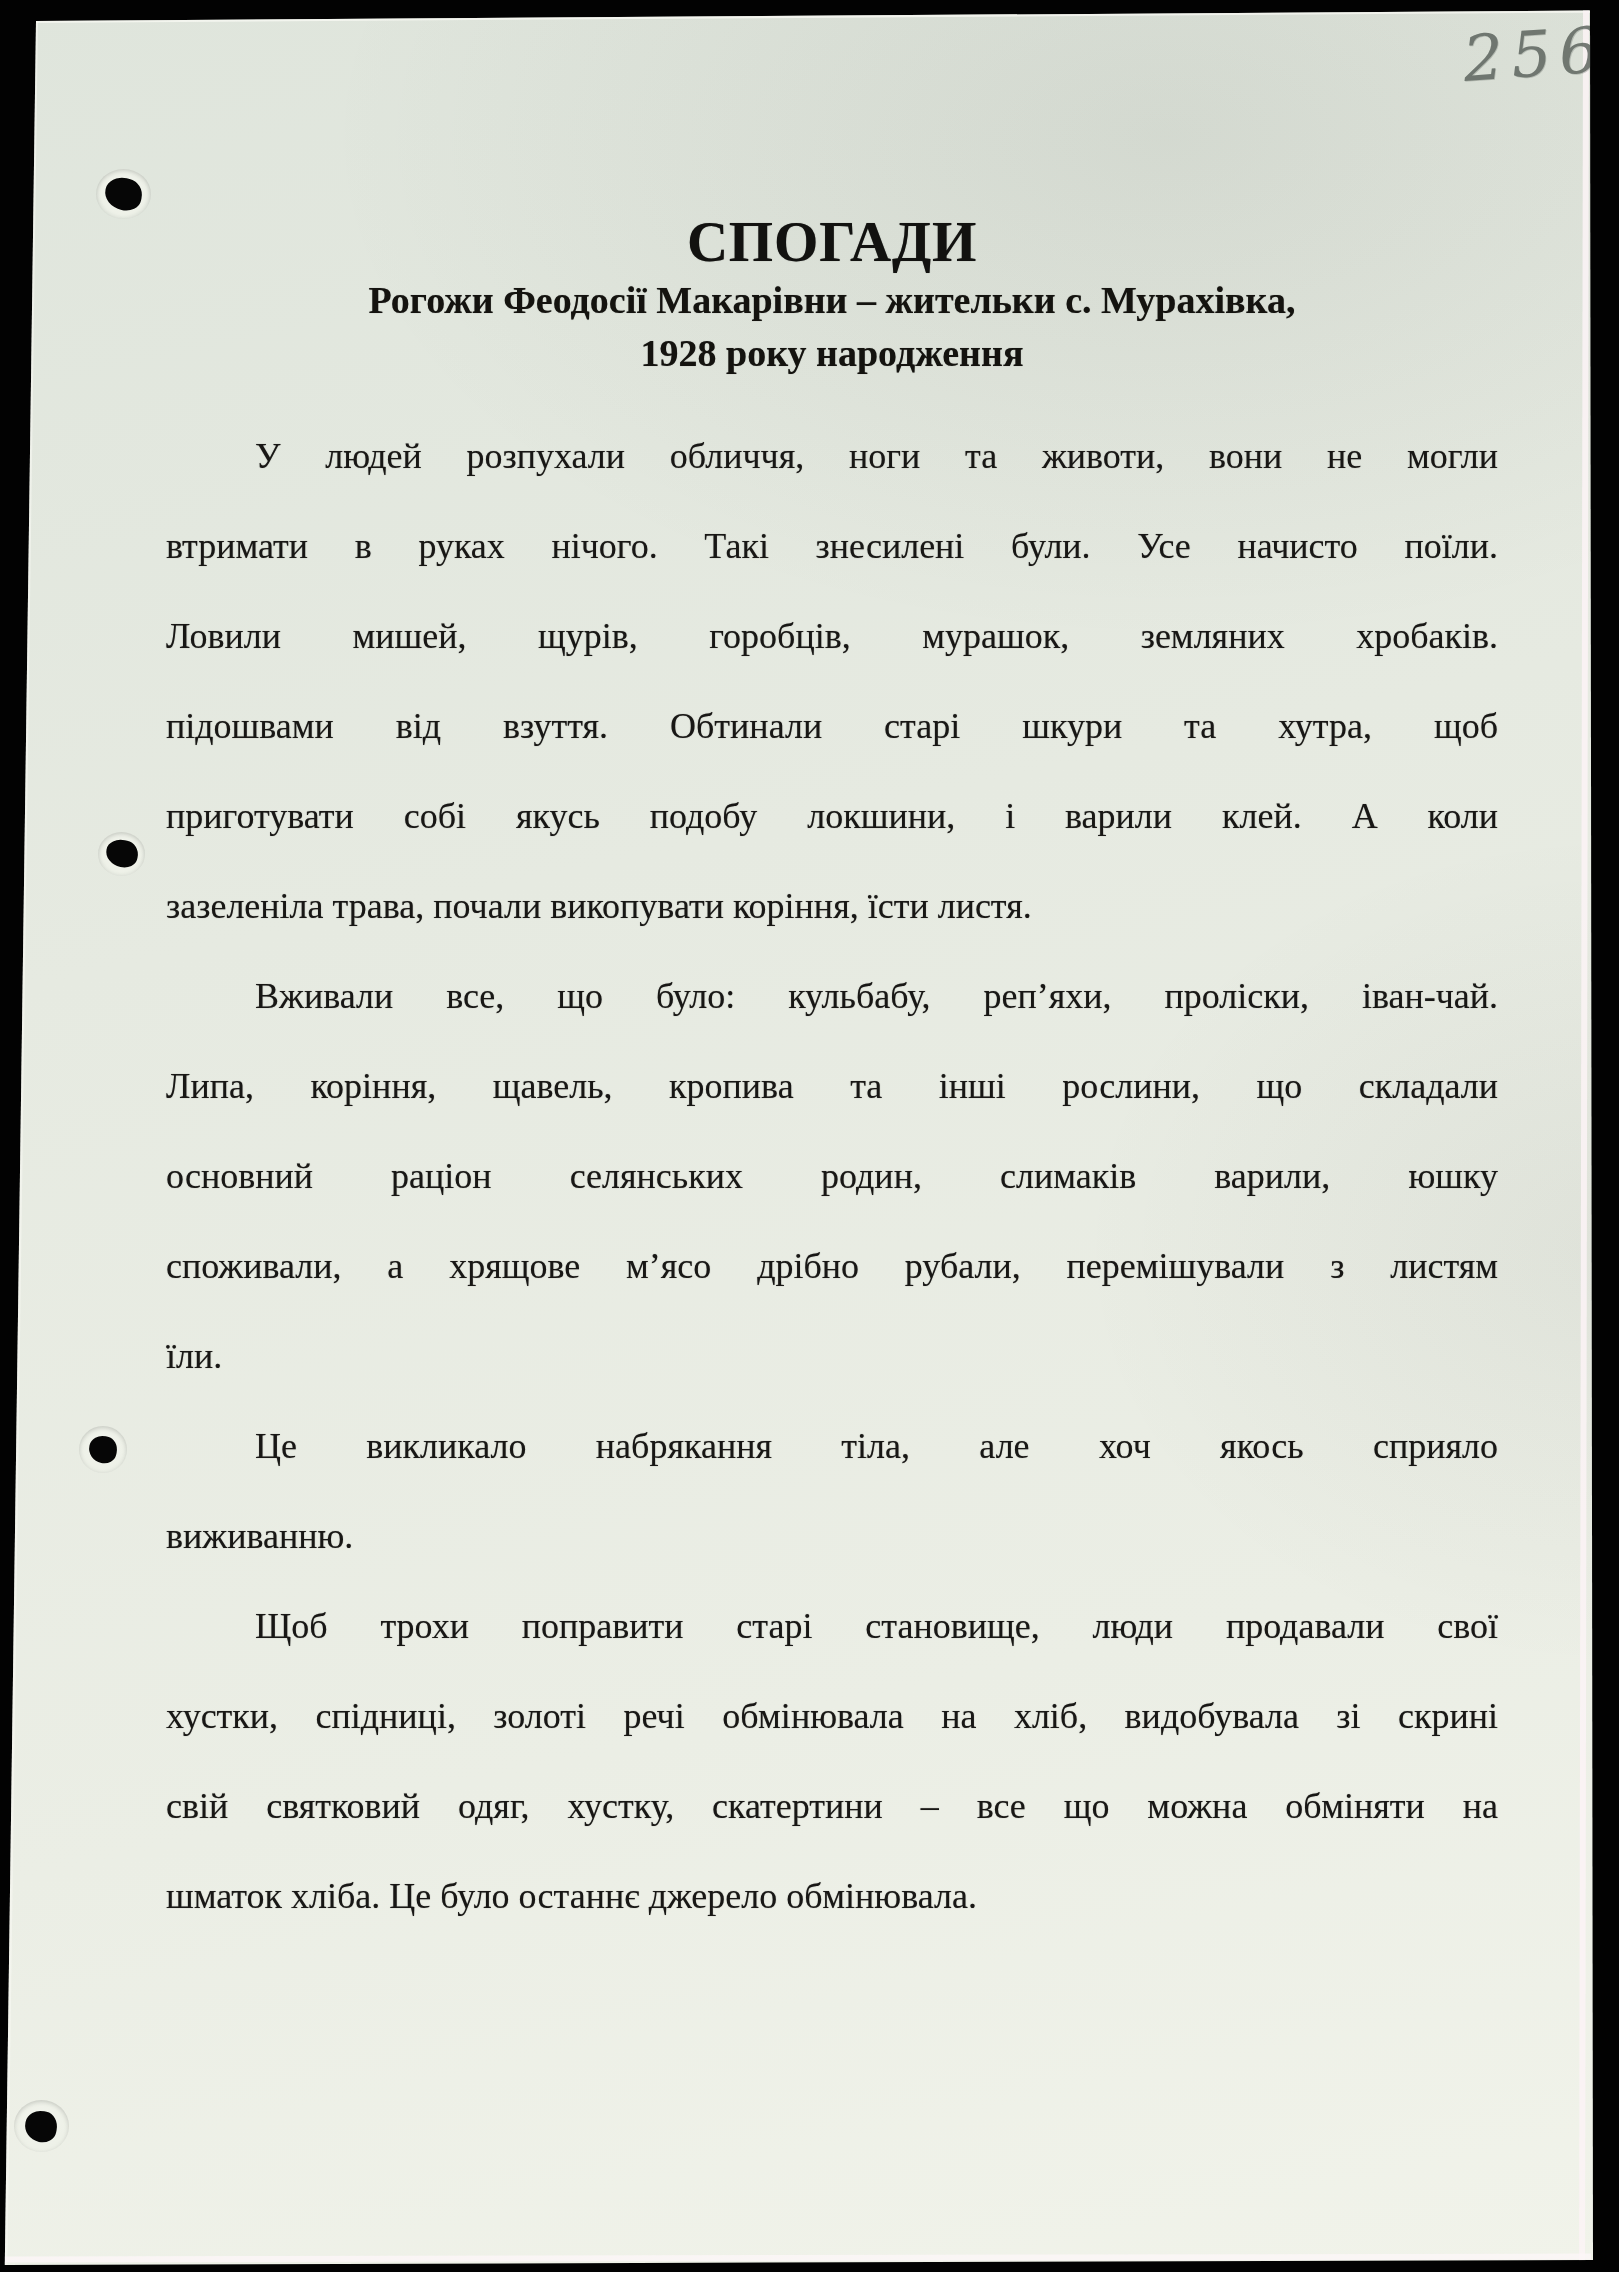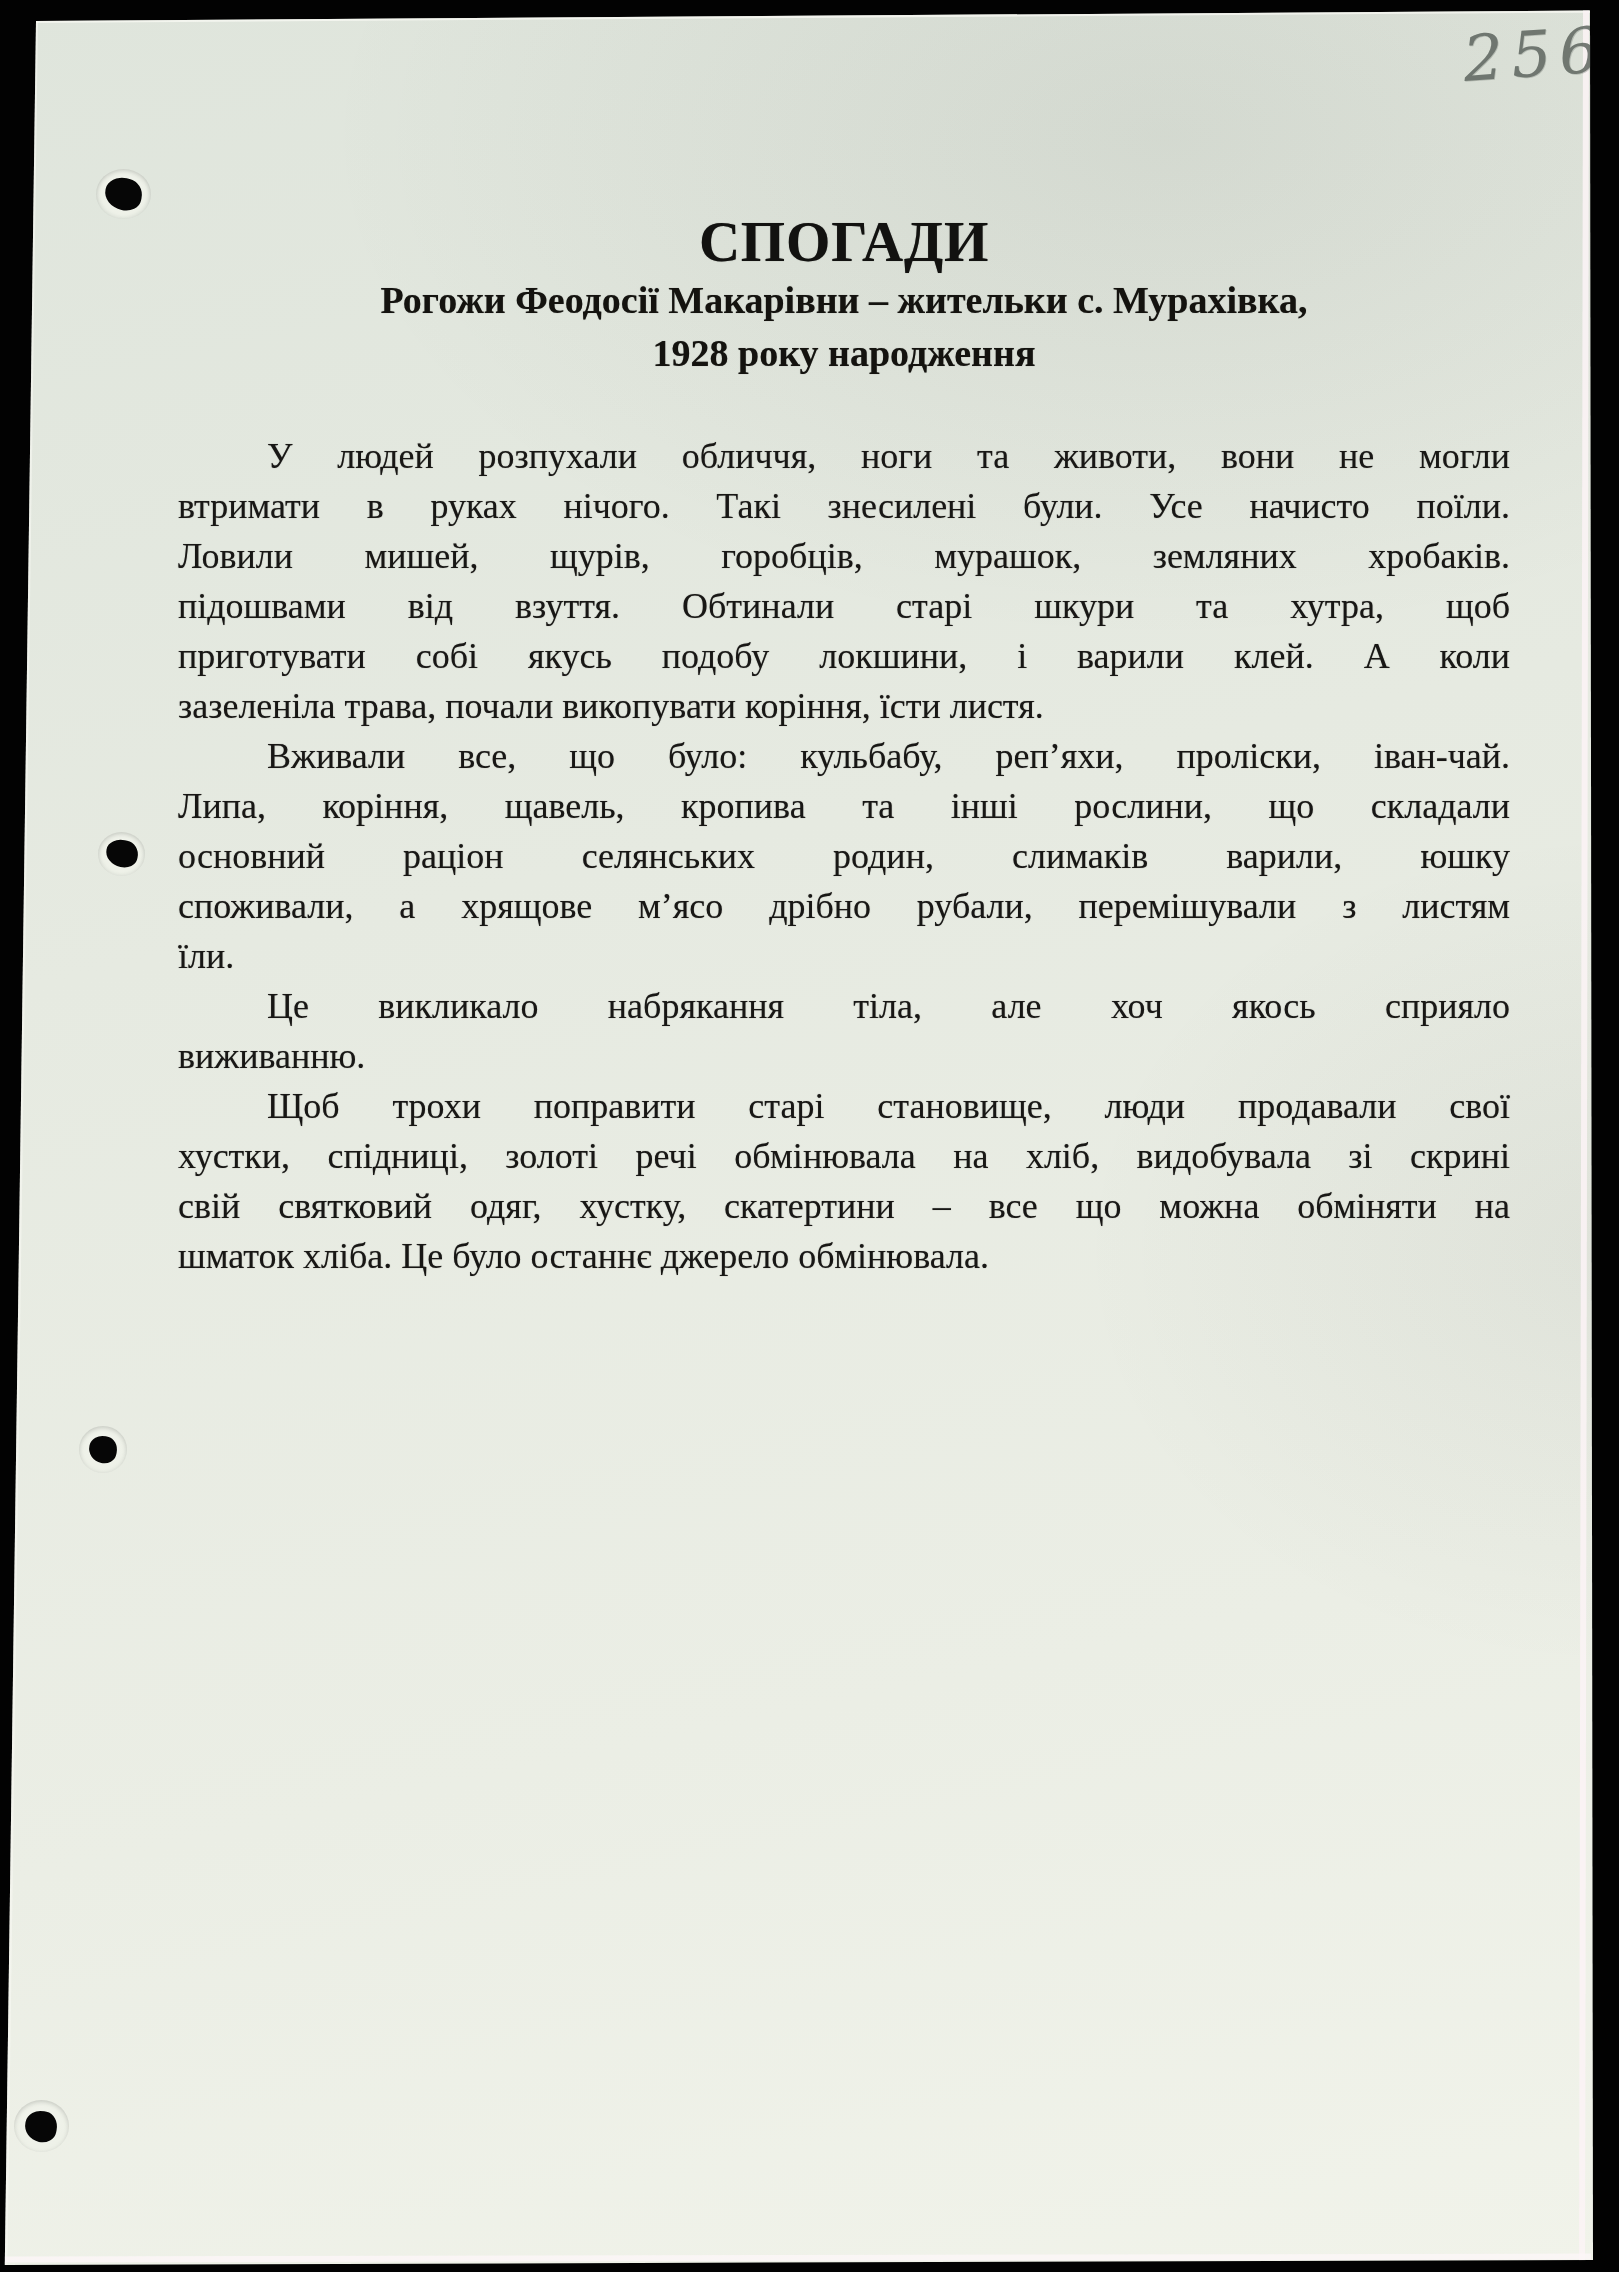--- a/index.html
+++ b/index.html
@@ -23,41 +23,42 @@
       radial-gradient(ellipse 727px 565px at 100% 55%, rgba(25,30,25,0.05), transparent 75%),
       linear-gradient(168deg, #dfe5dc 0%, #e6eae1 38%, #ebeee5 72%, #f1f3ea 100%);
   }
   .edge{position:absolute;pointer-events:none;}
   .edge-top{left:32px;top:18.6px;width:1560px;height:4px;background:rgba(250,250,244,0.75);transform:rotate(-0.38deg);transform-origin:left center;}
   .edge-left{left:34px;top:21px;width:4px;height:2246px;background:rgba(250,250,244,0.55);transform:rotate(0.78deg);transform-origin:top center;}
   .edge-right{left:1583px;top:9.7px;width:5.7px;height:2252px;background:rgba(252,243,246,0.85);transform:rotate(0.1deg);transform-origin:top center;}
   .edge-bottom{left:4.8px;top:2255px;width:1586px;height:5.7px;background:rgba(252,246,248,0.8);transform:rotate(-0.1deg);}
 
   .doc{
-    position:absolute;left:178px;top:212px;width:1332px;
+    position:absolute;left:166px;top:212px;width:1332px;
     color:var(--ink);
   }
   .doc-title{
     font-size:57px;line-height:60px;font-weight:bold;text-align:center;
     letter-spacing:0.8px;color:#121210;
     text-shadow:0 0 0.8px rgba(10,10,10,0.5);
   }
   .doc-subtitle{margin-top:1.6px;}
   .subtitle-line{
     font-size:38px;line-height:53px;font-weight:bold;text-align:center;
     color:#14130f;text-shadow:0 0 0.8px rgba(10,10,10,0.45);
   }
   .body-text{
     margin-top:51px;font-size:36px;line-height:50px;
     text-shadow:0 0 1px rgba(24,23,21,0.45);
   }
   .body-line{
     text-align:justify;
     text-align-last:justify;
     text-justify:inter-word;
+    margin-top:40px;
   }
   .body-line.first{text-indent:89px;}
   .body-line.last{text-align-last:left;}
 
   .pagenum{
     position:absolute;left:1463px;top:18px;
     font-family:"DejaVu Serif", serif;font-style:italic;
     font-size:63px;letter-spacing:8px;
     color:var(--pencil);opacity:0.82;
     transform:rotate(-4deg);

